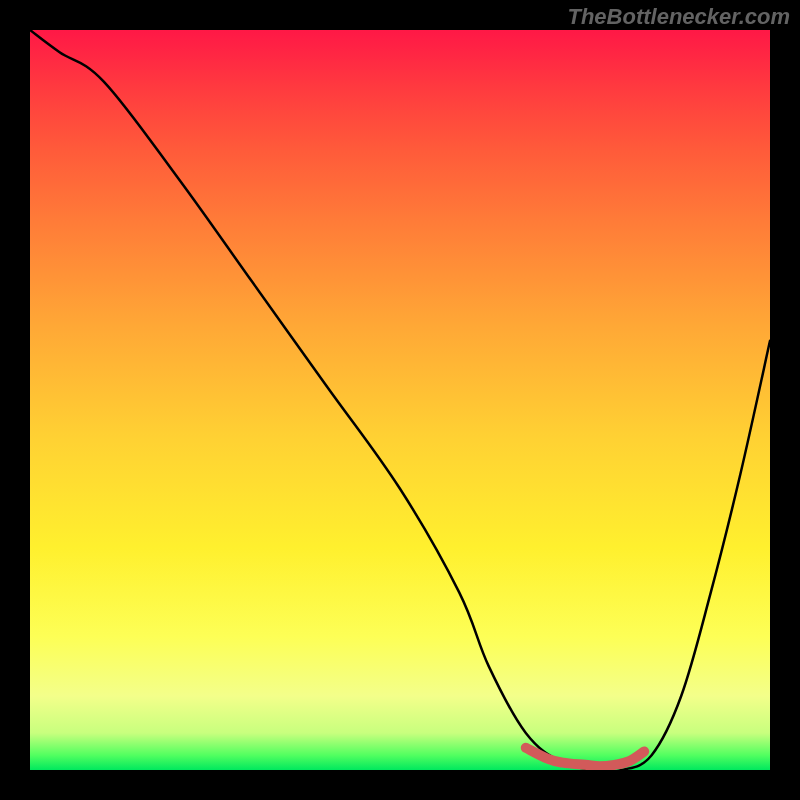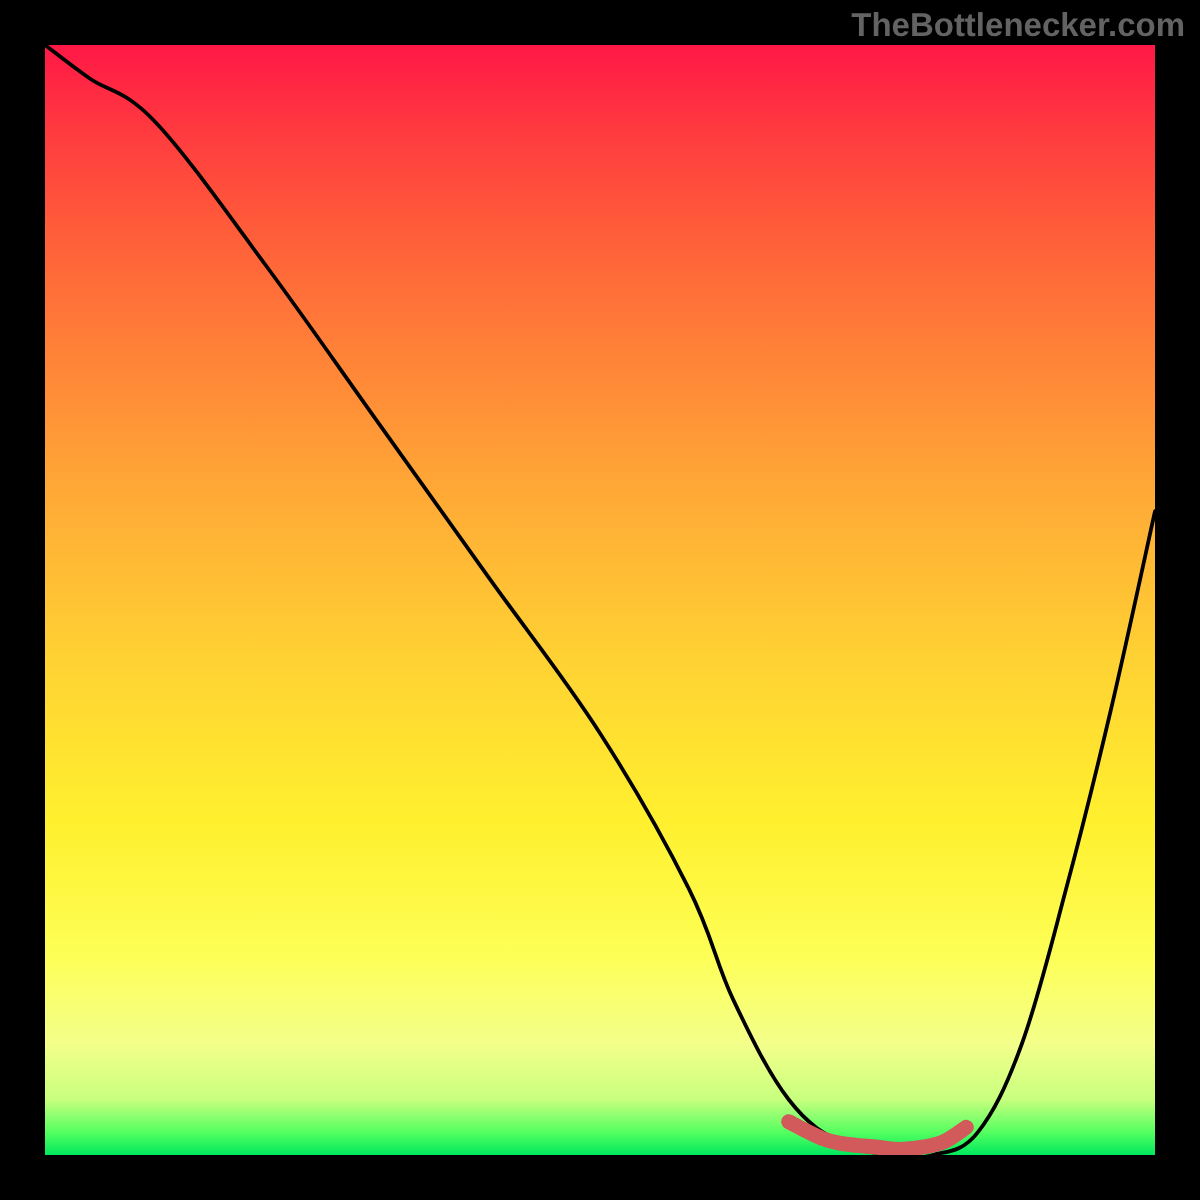--- a/index.html
+++ b/index.html
@@ -2,20 +2,21 @@
 <html><head>
 <meta charset="utf-8">
 <style>
   * { margin: 0; padding: 0; box-sizing: border-box; }
   html, body { width: 800px; height: 800px; background: #000; overflow: hidden; }
   .container {
     position: relative;
     width: 800px;
     height: 800px;
     background: #000;
+    font-style: italic;
   }
   .watermark {
     position: absolute;
     top: 4px;
     right: 10px;
     font-family: Arial, sans-serif;
     font-size: 22px;
     font-weight: bold;
     color: #636363;
     z-index: 10;

